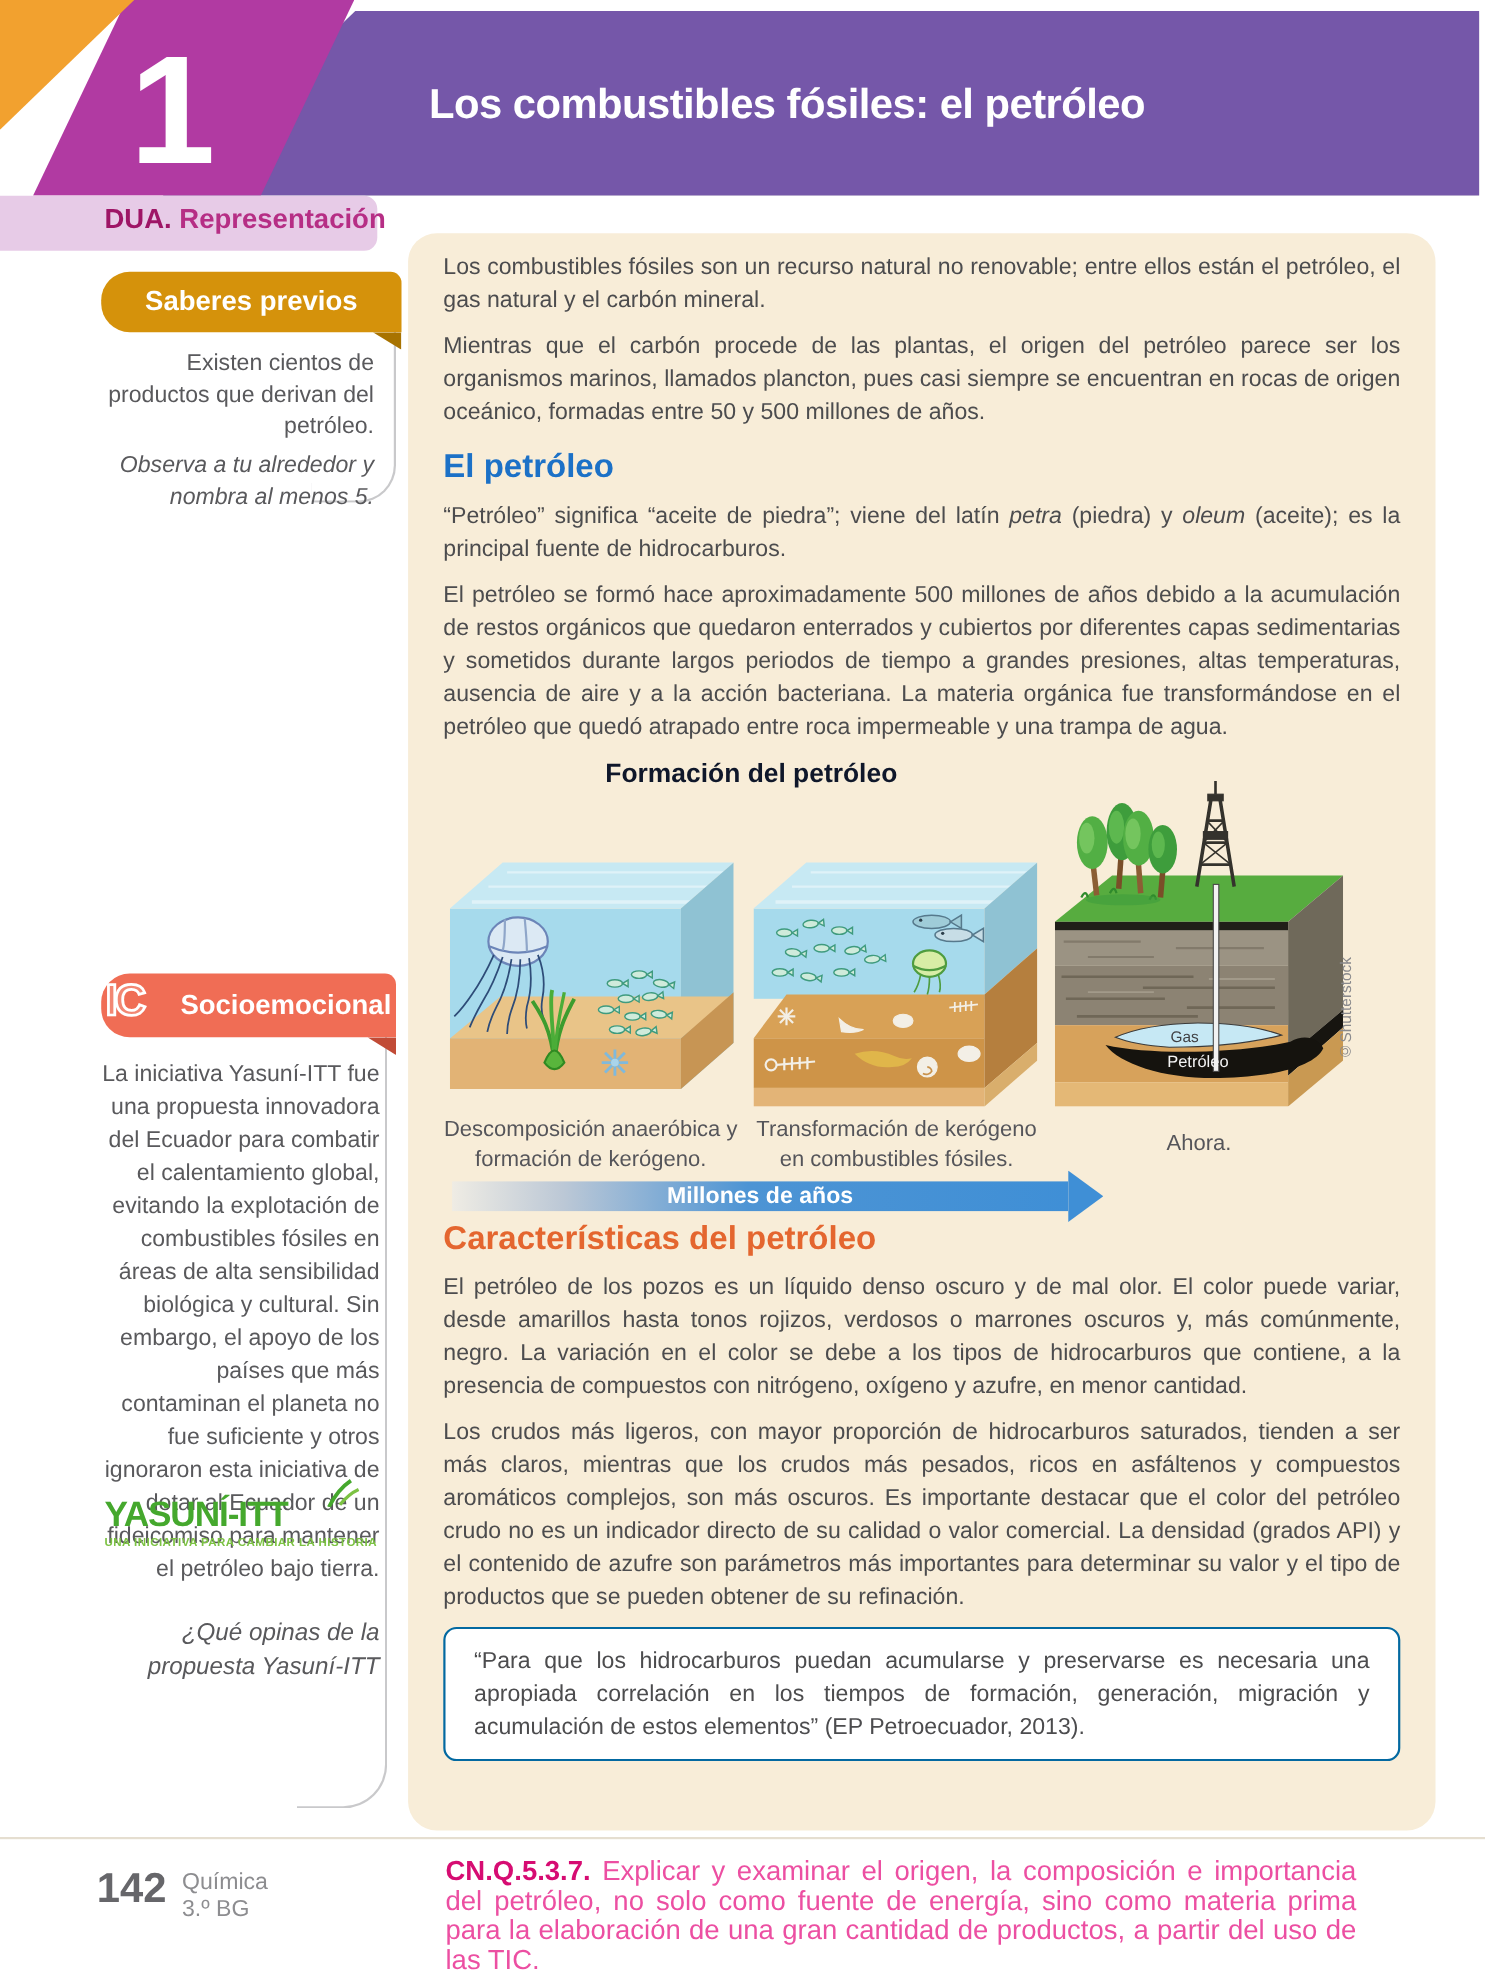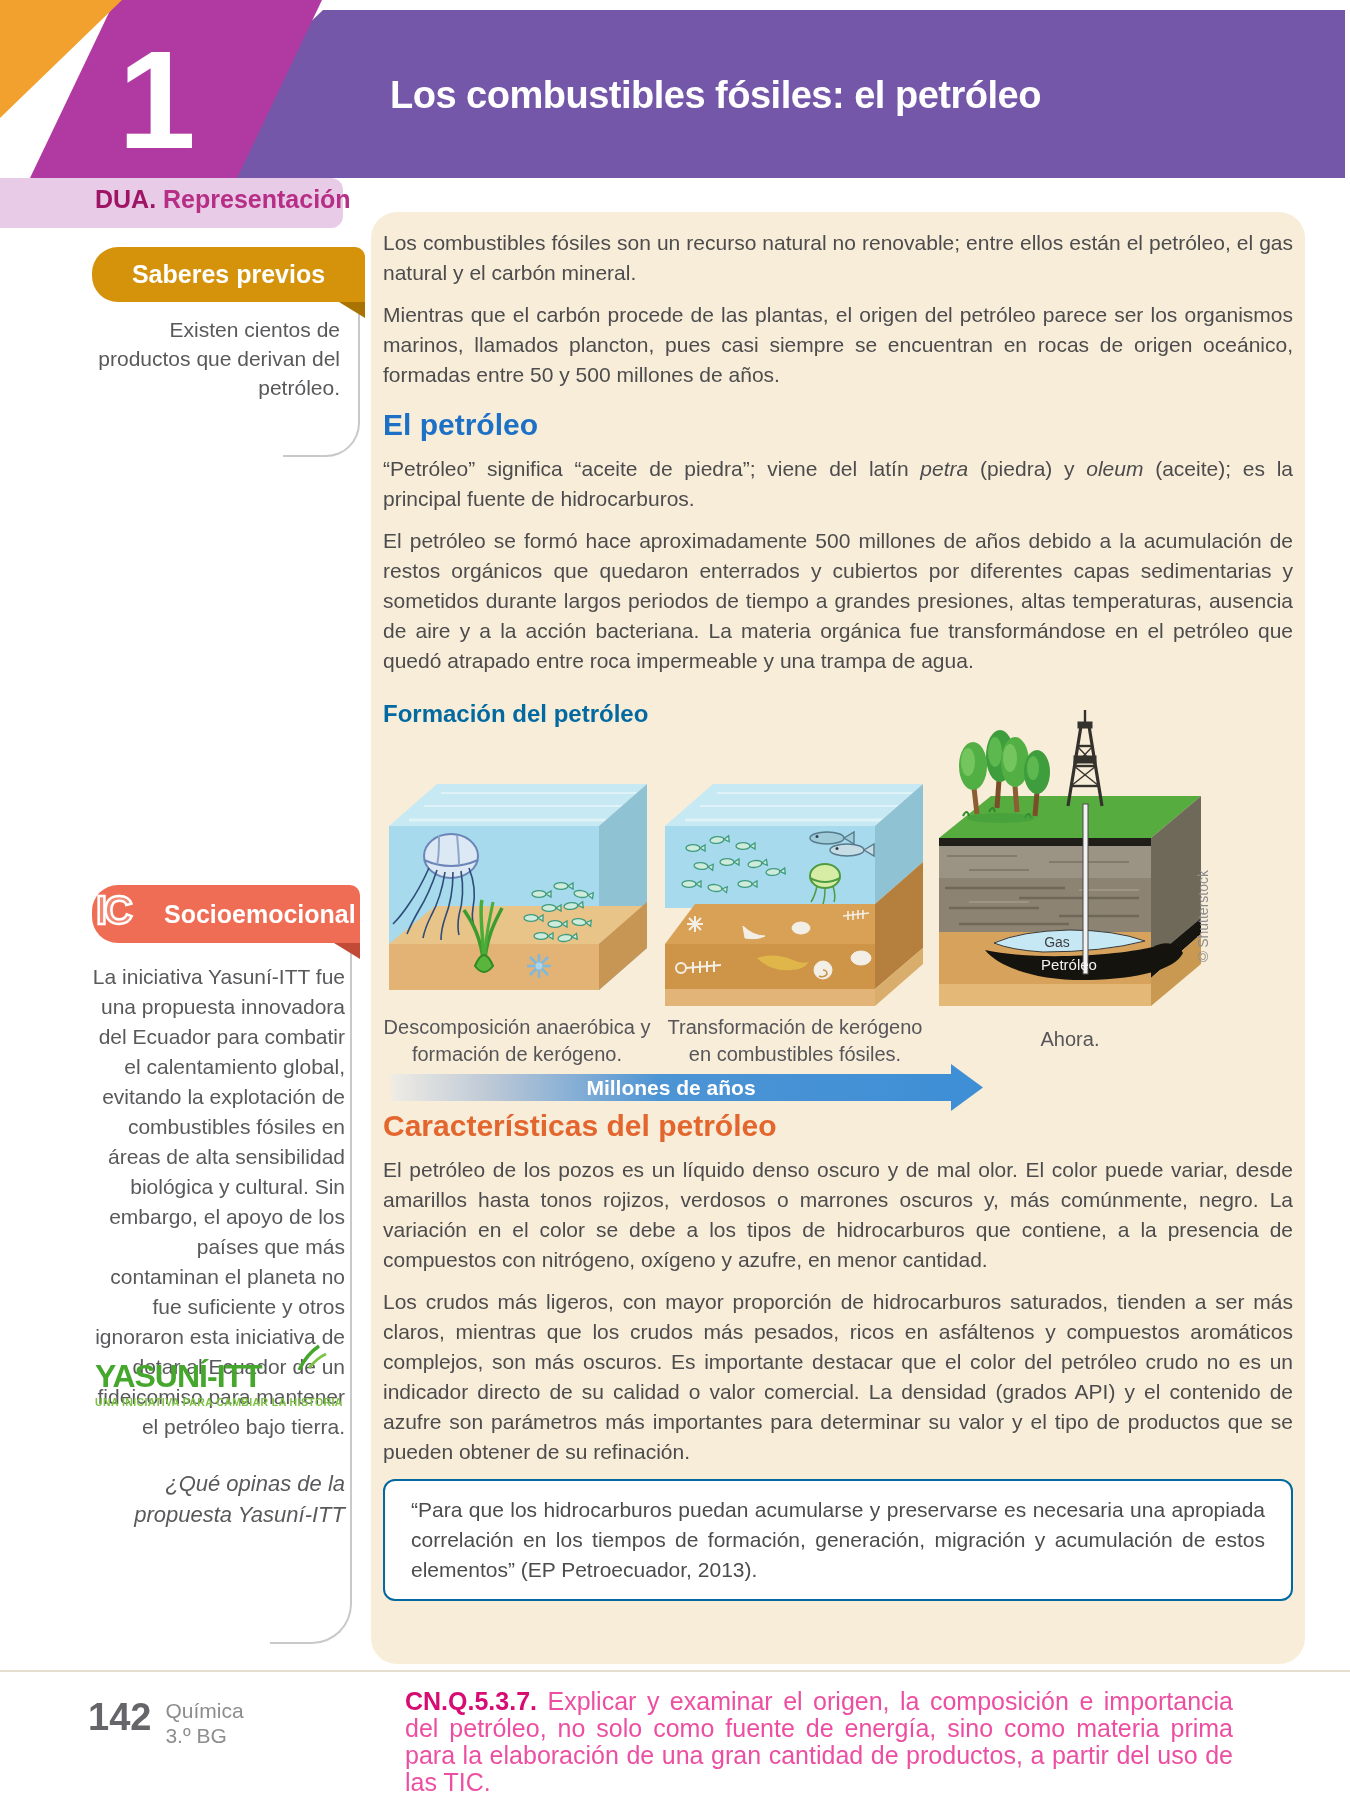--- a/index.html
+++ b/index.html
@@ -38,30 +38,30 @@
   .socio-text{left:85px;top:962px;width:260px;line-height:30px;}
   .yasuni{position:absolute;left:95px;top:1360px;width:250px;text-align:left;}
   .yasuni-title{font-size:32px;font-weight:bold;color:#45A82D;letter-spacing:-1px;line-height:1;}
   .yasuni-tagline{font-size:10.5px;font-weight:bold;color:#7CC243;letter-spacing:.4px;margin-top:4px;}
   .yasuni-leaf{position:absolute;right:18px;top:-16px;}
   .socio-question{position:absolute;left:85px;top:1468px;width:260px;text-align:right;
     font-style:italic;font-size:22px;line-height:31px;color:#59595C;}
 
   
   .cream{position:absolute;left:371px;top:212px;width:934px;height:1452px;background:#F8EDD8;
-    border-radius:26px;padding:16px 12px;box-sizing:border-box;}
+    border-radius:26px;padding:16px 32px;box-sizing:border-box;}
   .bp{font-size:21px;line-height:30px;text-align:justify;margin:0 0 12px 0;color:#4C4C4E;}
   .h-blue{font-size:30px;font-weight:bold;color:#1C71C7;margin:18px 0 12px 0;}
   .h-orange{font-size:30px;font-weight:bold;color:#E4662F;margin:6px 0 12px 0;}
   .lat{font-style:italic;}
 
   
   .figure{position:relative;height:415px;margin-top:2px;}
-  .fig-title{position:absolute;left:0;top:12px;width:560px;
-    font-size:24px;font-weight:bold;color:#0369a1;}
+  .fig-title{position:absolute;left:0;top:2px;width:560px;text-align:center;
+    font-size:24px;font-weight:bold;color:#0f172a;}
   .fig-box{position:absolute;}
   .fig-cap{position:absolute;text-align:center;font-size:20px;line-height:27px;color:#55555A;}
   .arrow-bar{position:absolute;left:8px;top:386px;width:560px;height:27px;
     background:linear-gradient(90deg,#EFECE4 0%,#BCC8D6 18%,#4D94D4 48%,#3F8FD6 100%);
     text-align:center;color:#fff;font-weight:bold;font-size:21px;line-height:27px;}
   .arrow-head{position:absolute;left:568px;top:376px;width:32px;height:47px;background:#3F8FD6;
     clip-path:polygon(0 0,100% 50%,0 100%);}
   .fig-credit{position:absolute;left:812px;top:182px;font-size:14px;color:#8A8A8D;
     writing-mode:vertical-rl;transform:rotate(180deg);}
 
@@ -91,20 +91,21 @@
   <div class="dua-bar">
     <div class="t"><span class="dua-label">DUA.</span>
     <span class="dua-text">Representación</span></div>
   </div>
 
   <div class="side-border saberes-border"></div>
   <div class="tab tab-gold">Saberes previos</div>
   <div class="fold fold-gold"></div>
   <div class="side-text saberes-text">
     <span>Existen cientos de productos que derivan del petróleo.</span>
+    <span class="saberes-prompt">Observa a tu alrededor y nombra al menos 5.</span>
   </div>
 
   <div class="side-border socio-border"></div>
   <div class="tab tab-coral">Socioemocional</div>
   <div class="fold fold-coral"></div>
   <div class="ic-logo">IC</div>
   <div class="side-text socio-text">La iniciativa Yasuní-ITT fue una propuesta innovadora del Ecuador para combatir el calentamiento global, evitando la explotación de combustibles fósiles en áreas de alta sensibilidad biológica y cultural. Sin embargo, el apoyo de los países que más contaminan el planeta no fue suficiente y otros ignoraron esta iniciativa de dotar al Ecuador de un fideicomiso para mantener el petróleo bajo tierra.</div>
 
   <div class="yasuni">
     <svg class="yasuni-leaf" width="34" height="26" viewBox="0 0 34 26">

